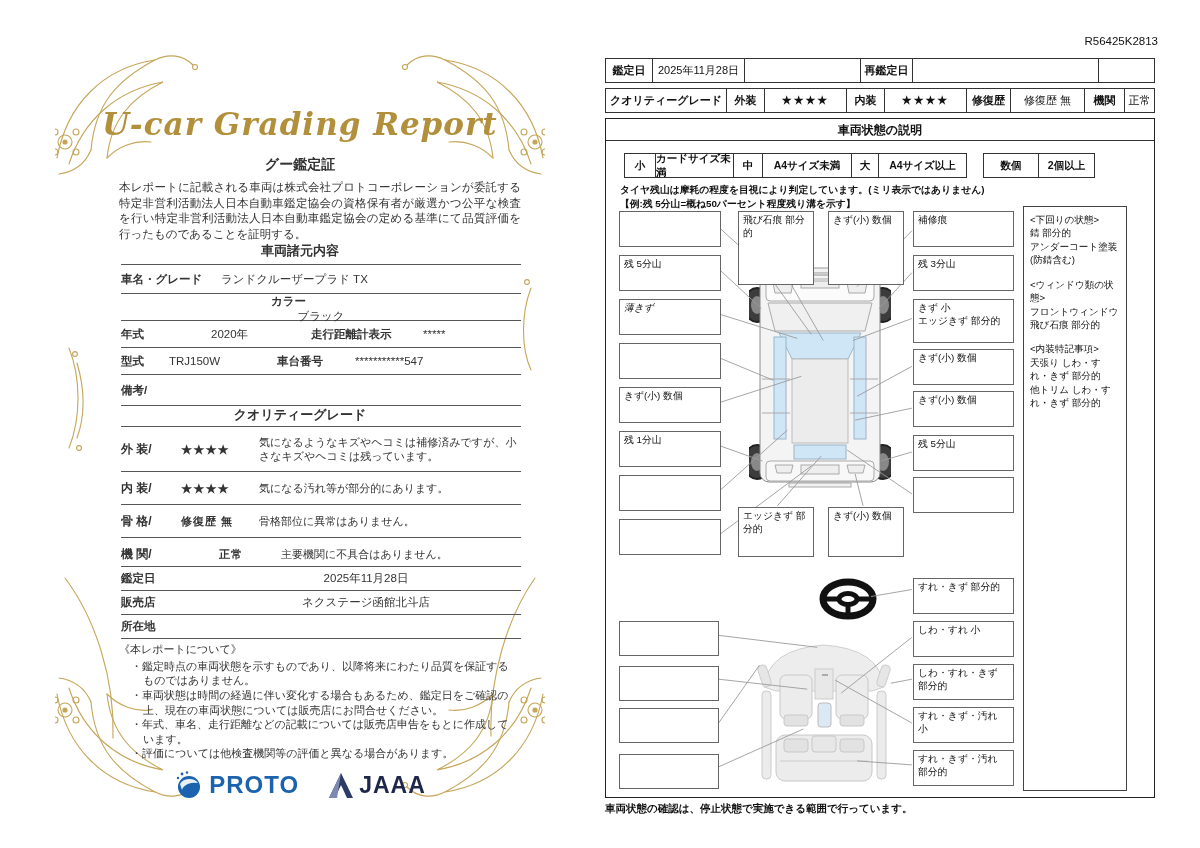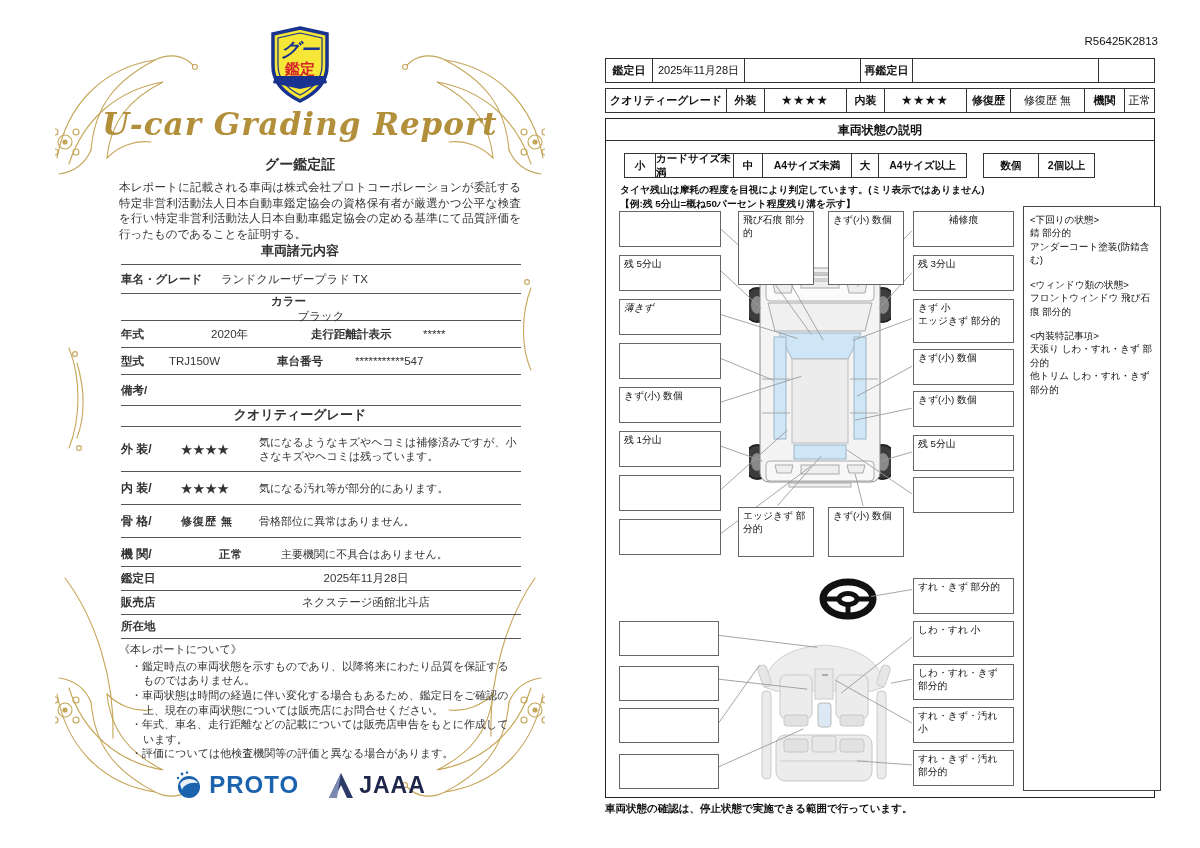--- a/index.html
+++ b/index.html
@@ -66,21 +66,21 @@
     box-sizing:border-box;z-index:3;background:#fff;}
   .legend .c{border-left:1px solid #333;display:flex;align-items:center;justify-content:center;
     font-size:10.5px;font-weight:bold;box-sizing:border-box;height:100%;}
   .legend .c:first-child{border-left:none;}
   .tire-note{position:absolute;top:64px;left:14px;font-size:9.8px;font-weight:bold;
     line-height:1.45;z-index:3;}
   .lbox{position:absolute;background:#fff;border:1px solid #666;box-sizing:border-box;
     font-size:9.8px;padding:2px 4px;line-height:1.3;white-space:pre-line;z-index:3;}
   .lines{position:absolute;inset:0;width:100%;height:100%;z-index:2;}
   .diagram{position:absolute;z-index:1;}
-  .notes-panel{position:absolute;left:417px;top:87px;width:138px;height:585px;
+  .notes-panel{position:absolute;left:417px;top:87px;width:104px;height:585px;
     border:1px solid #444;box-sizing:border-box;padding:6px 6px;font-size:9.6px;
     line-height:1.4;background:#fff;z-index:3;}
   .notes-panel .sec{margin-bottom:11px;}
   .rp-footer{position:absolute;top:774px;left:5px;font-size:10.5px;font-weight:bold;}
   .gold{stroke:#c5a558;fill:none;stroke-width:1.1;stroke-linecap:round;}
 </style>
 </head>
 <body>
 
 <div class="lp">
@@ -109,29 +109,20 @@
     <path class="gold" d="M22,345 C30,372 30,398 22,420"></path>
     <circle class="gold" cx="20" cy="336" r="2.4"></circle>
     <circle class="gold" cx="24" cy="430" r="2.4"></circle>
     <path class="gold" d="M476,270 C466,296 466,330 476,352"></path>
     <circle class="gold" cx="472" cy="264" r="2.4"></circle>
     <path class="gold" d="M10,560 C40,600 60,660 58,720"></path>
     <path class="gold" d="M480,560 C452,600 434,660 436,718"></path>
   </svg>
 
   <div class="lp-content">
-    <div class="lp-badge">
-      <svg width="64" height="78" viewBox="0 0 64 78">
-        <path d="M32,2 L59,8 L59,40 Q59,62 32,75 Q5,62 5,40 L5,8 Z" fill="#f5e638" stroke="#17328f" stroke-width="3.5"></path>
-        <path d="M32,7 L54,12 L54,39 Q54,58 32,69 Q10,58 10,39 L10,12 Z" fill="none" stroke="#17328f" stroke-width="1.2"></path>
-        <text x="32" y="30" text-anchor="middle" font-size="19" font-weight="bold" font-style="italic" fill="#17328f">グー</text>
-        <text x="32" y="48" text-anchor="middle" font-size="15" font-weight="bold" fill="#d5232a">鑑定</text>
-        <path d="M7,50 L57,50 L59,57 L32,63 L5,57 Z" fill="#17328f"></path>
-      </svg>
-    </div>
 
     <div class="lp-title">U-car Grading Report</div>
     <div class="lp-subtitle">グー鑑定証</div>
     <div class="lp-intro">本レポートに記載される車両は株式会社プロトコーポレーションが委託する特定非営利活動法人日本自動車鑑定協会の資格保有者が厳選かつ公平な検査を行い特定非営利活動法人日本自動車鑑定協会の定める基準にて品質評価を行ったものであることを証明する。</div>
 
     <div class="lp-sec-title" style="top:224px;">車両諸元内容</div>
 
     <div class="lp-table">
       <div class="lp-row" style="height:28px;">
         <span class="lp-cell-label" style="width:100px;">車名・グレード</span>
@@ -374,21 +365,21 @@
     <div class="lbox" style="left:13px;top:180px;width:102px;height:36px;font-style:italic;">薄きず</div>
     <div class="lbox" style="left:13px;top:224px;width:102px;height:36px;"></div>
     <div class="lbox" style="left:13px;top:268px;width:102px;height:36px;">きず(小) 数個</div>
     <div class="lbox" style="left:13px;top:312px;width:102px;height:36px;">残 1分山</div>
     <div class="lbox" style="left:13px;top:356px;width:102px;height:36px;"></div>
     <div class="lbox" style="left:13px;top:400px;width:102px;height:36px;"></div>
 
     <div class="lbox" style="left:132px;top:92px;width:76px;height:74px;">飛び石痕 部分的</div>
     <div class="lbox" style="left:222px;top:92px;width:76px;height:74px;">きず(小) 数個</div>
 
-    <div class="lbox" style="left:307px;top:92px;width:101px;height:36px;text-align:center;">補修痕</div>
+    <div class="lbox" style="left:307px;top:92px;width:101px;height:36px;">補修痕</div>
     <div class="lbox" style="left:307px;top:136px;width:101px;height:36px;">残 3分山</div>
     <div class="lbox" style="left:307px;top:180px;width:101px;height:44px;">きず 小
 エッジきず 部分的</div>
     <div class="lbox" style="left:307px;top:230px;width:101px;height:36px;">きず(小) 数個</div>
     <div class="lbox" style="left:307px;top:272px;width:101px;height:36px;">きず(小) 数個</div>
     <div class="lbox" style="left:307px;top:316px;width:101px;height:36px;">残 5分山</div>
     <div class="lbox" style="left:307px;top:358px;width:101px;height:36px;"></div>
 
     <div class="lbox" style="left:132px;top:388px;width:76px;height:50px;">エッジきず 部分的</div>
     <div class="lbox" style="left:222px;top:388px;width:76px;height:50px;">きず(小) 数個</div>

